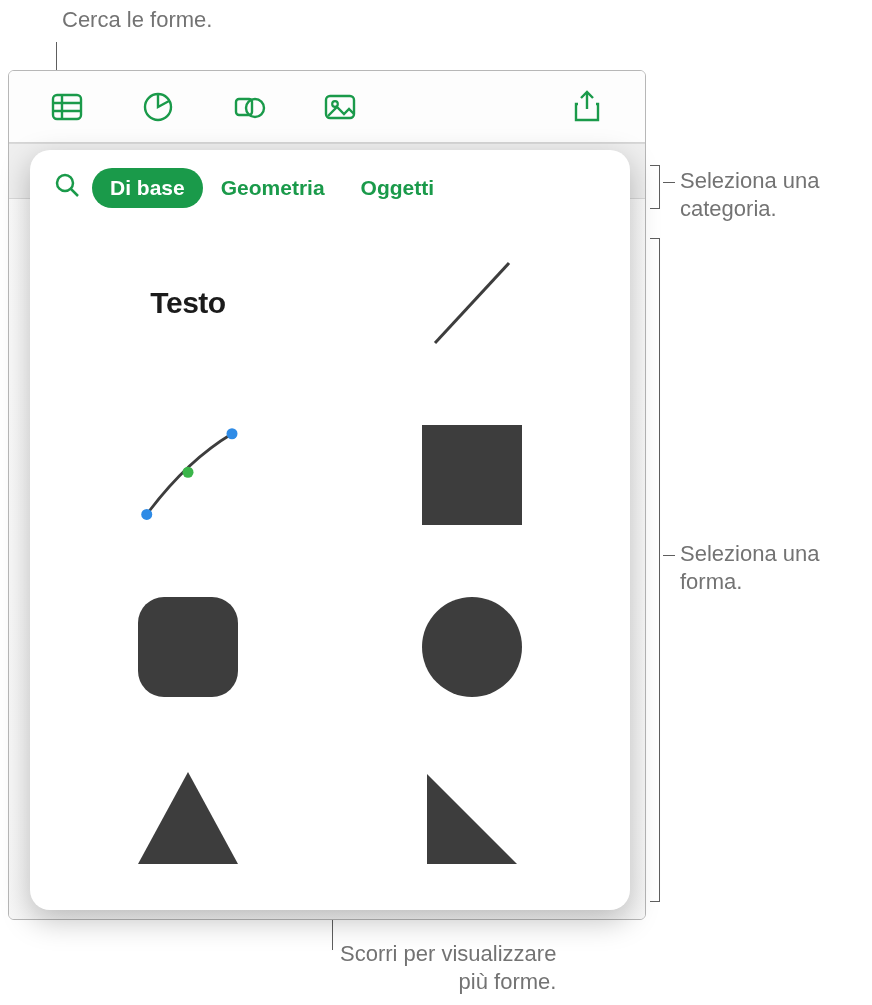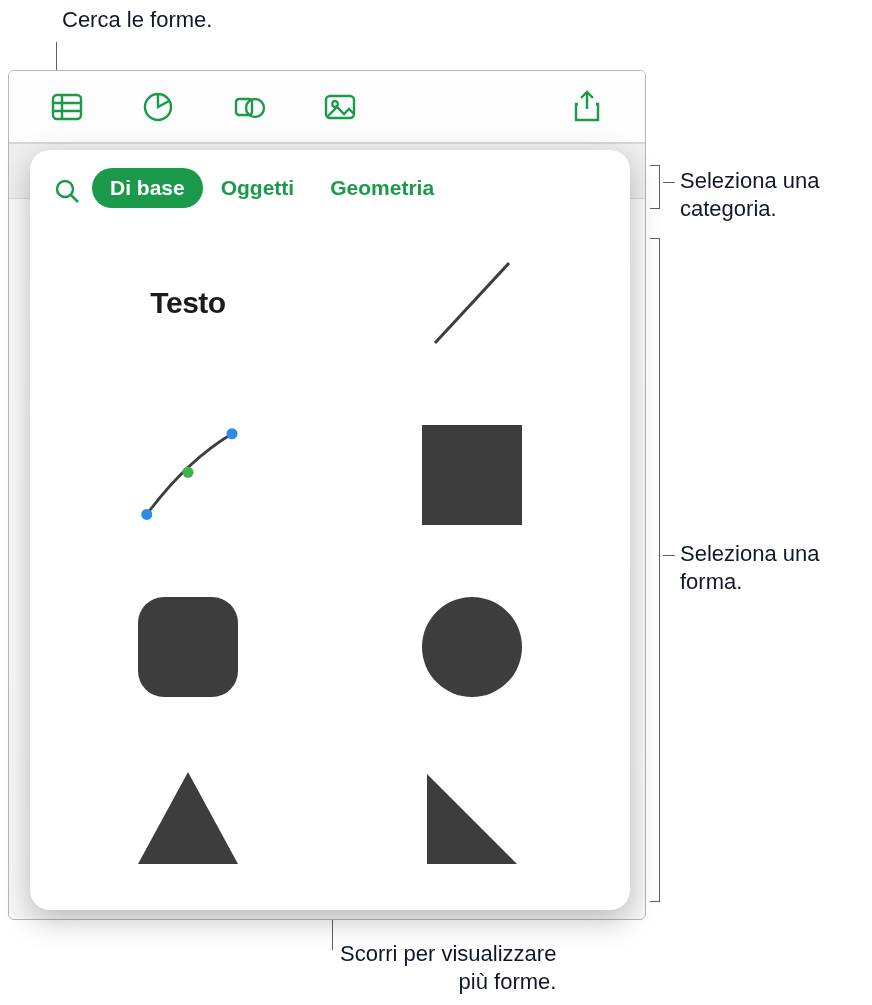--- a/index.html
+++ b/index.html
@@ -9,21 +9,21 @@
     height: 1005px;
     background: #fff;
     position: relative;
   }
 
   
   .callout {
     position: absolute;
     font-size: 22px;
     line-height: 1.25;
-    color: #0f172a;
+    color: #737373;
     font-weight: 400;
     white-space: pre-line;
   }
   .callout-line {
     position: absolute;
     background: #5e5e5e;
   }
 
   
   .app {
@@ -93,21 +93,21 @@
     left: 295px;
     width: 28px;
     height: 14px;
     background: #fff;
     clip-path: polygon(50% 0, 0 100%, 100% 100%);
     filter: drop-shadow(0 -2px 2px rgba(0,0,0,0.08));
   }
 
   .pop-header {
     display: flex;
-    align-items: flex-end;
+    align-items: flex-start;
     gap: 8px;
     padding: 18px 20px;
   }
   .search-btn {
     width: 34px; height: 34px;
     display:flex; align-items:center; justify-content:center;
   }
   .search-btn svg { width:28px; height:28px; }
   .search-btn svg * { stroke:#1a9a4a; fill:none; stroke-width:2.5; }
 
@@ -233,22 +233,22 @@
 
   <div class="pop-header">
     <div class="search-btn">
       <svg viewBox="0 0 28 28">
         <circle cx="12" cy="12" r="8"></circle>
         <line x1="18" y1="18" x2="25" y2="25"></line>
       </svg>
     </div>
     <div class="tabbar">
       <div class="tab selected">Di base</div>
+      <div class="tab">Geometria</div>
       <div class="tab">Oggetti</div>
-      <div class="tab">Geometria</div>
     </div>
   </div>
 
   <div class="shape-grid">
 
     <div class="shape-cell">
       <span class="shape-text">Testo</span>
     </div>
     <div class="shape-cell sc">
       <svg viewBox="0 0 110 110">

